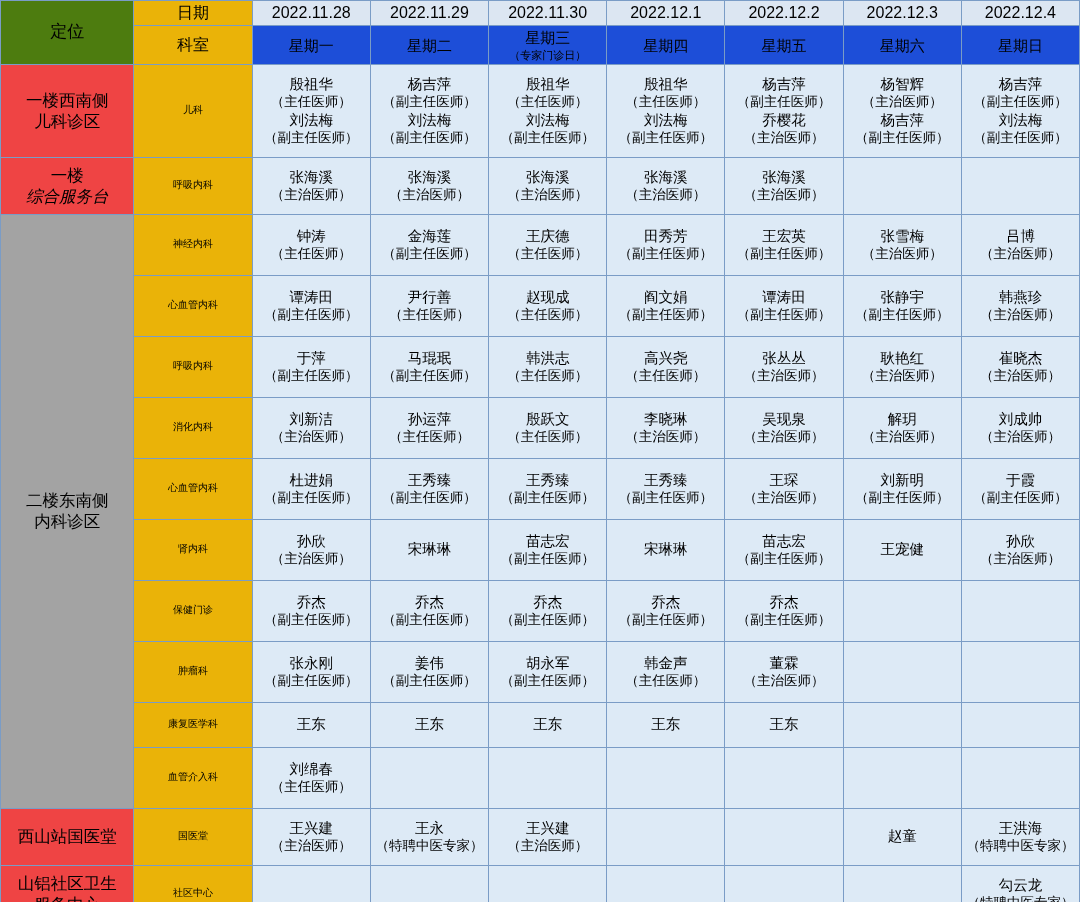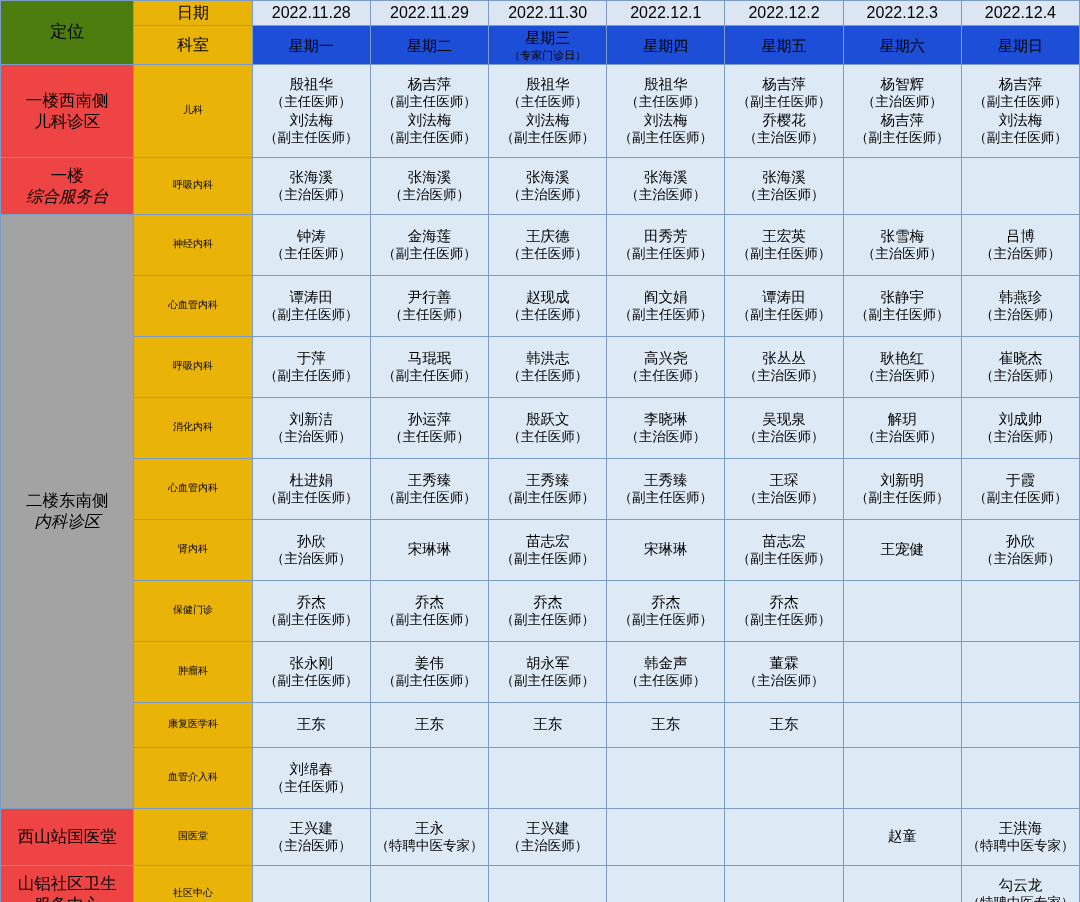--- a/index.html
+++ b/index.html
@@ -217,21 +217,21 @@
         <td class="doc-cell">
           <span class="nm">张海溪</span>
           <span class="tt">（主治医师）</span>
         </td>
         <td class="empty-cell"></td>
         <td class="empty-cell"></td>
       </tr>
       <tr class="row-std">
         <td class="loc-cell white" rowspan="10">
           <span style="display: block;">二楼东南侧</span>
-          <span style="display: block; font-style: italic;">内科诊区</span>
+          <span style="display: block;">内科诊区</span>
         </td>
         <td class="dept-cell">神经内科</td>
         <td class="doc-cell">
           <span class="nm">钟涛</span>
           <span class="tt">（主任医师）</span>
         </td>
         <td class="doc-cell">
           <span class="nm">金海莲</span>
           <span class="tt">（副主任医师）</span>
         </td>

